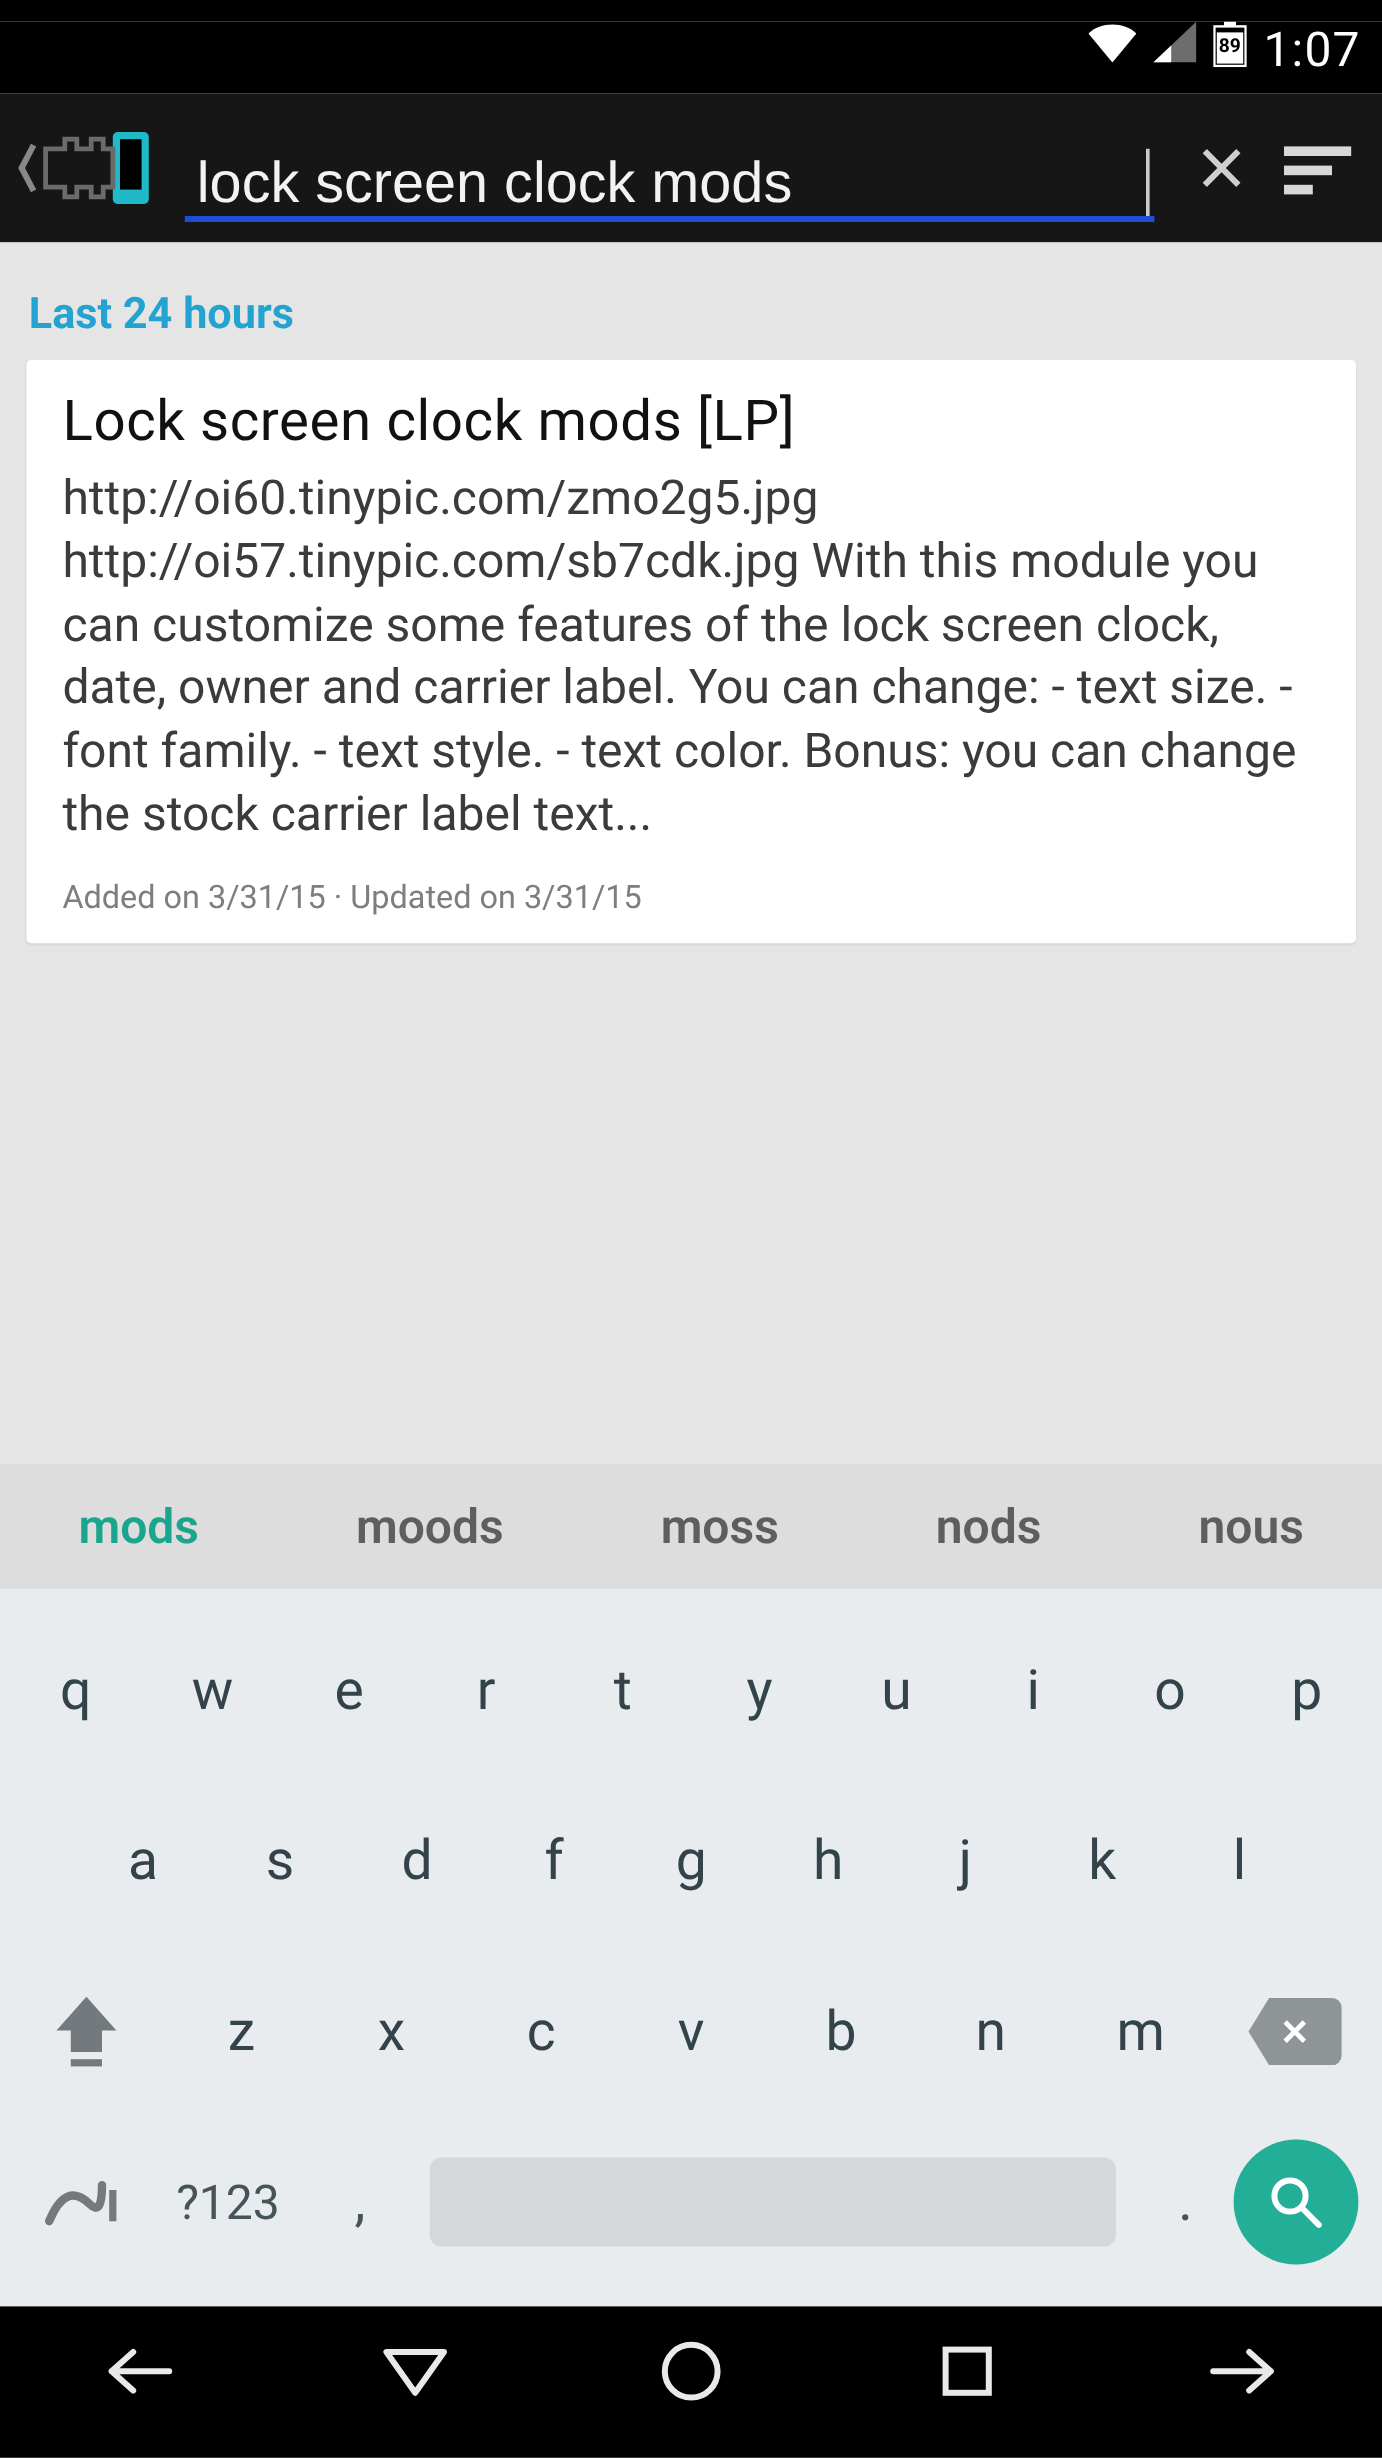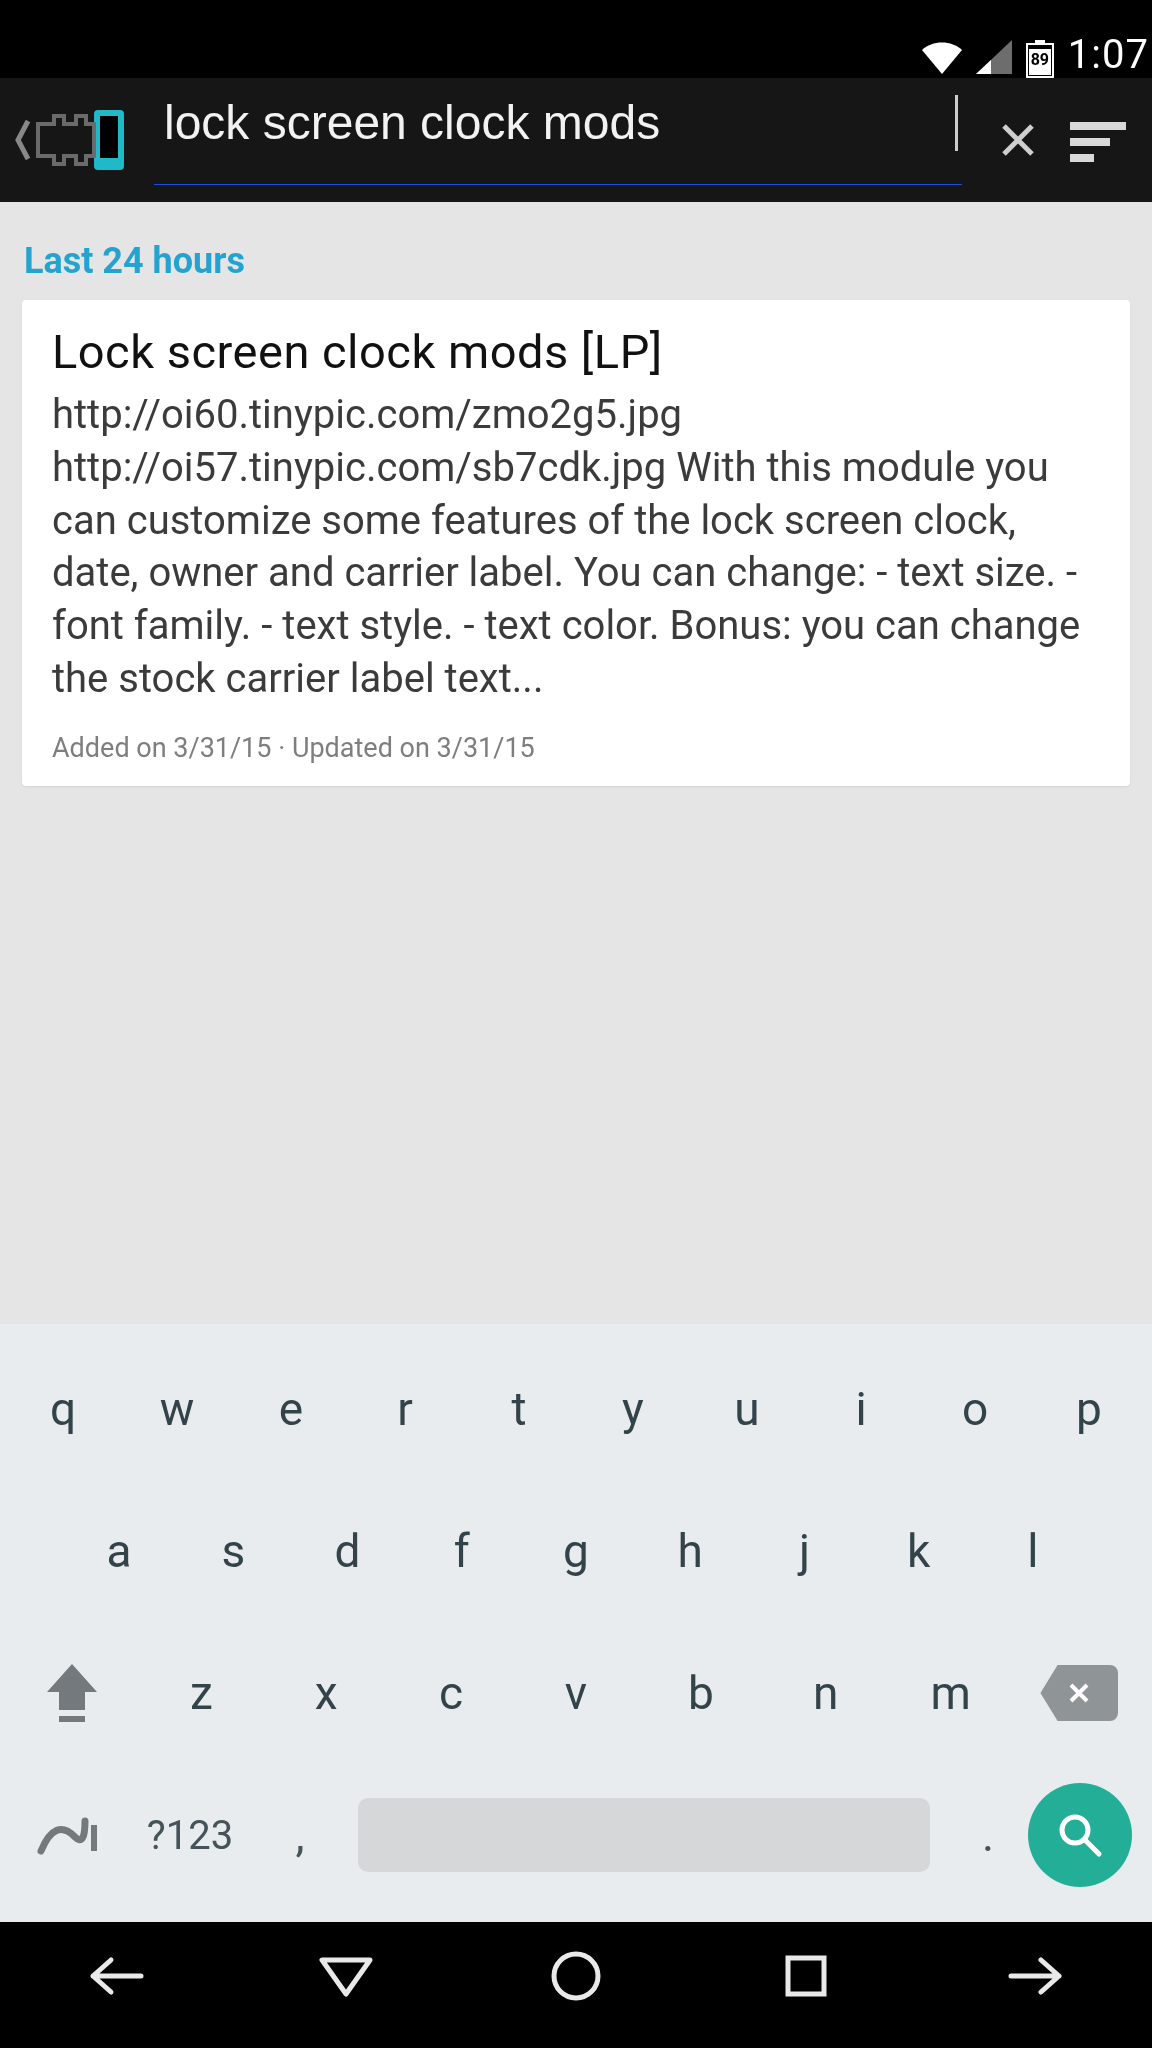--- a/index.html
+++ b/index.html
@@ -5,28 +5,28 @@
   * { margin: 0; padding: 0; box-sizing: border-box; }
   html, body { width: 1152px; height: 2048px; overflow: hidden; font-family: Roboto, Arial, sans-serif; }
   body { background: #000; display: flex; flex-direction: column; }
 
   .letterbox-top { height: 18px; background: #000; }
   .letterbox-bottom { height: 18px; background: #000; }
 
   .device { flex: 1; display: flex; flex-direction: column; background: #e5e5e5; }
 
   
-  .statusbar { height: 60px; background: #000; display: flex; align-items: flex-end; justify-content: flex-end; padding: 0 3px; gap: 14px; color: #fff; }
+  .statusbar { height: 60px; background: #000; display: flex; align-items: flex-start; justify-content: flex-end; padding: 0 18px; gap: 14px; color: #fff; }
   .statusbar .time { font-size: 40px; font-weight: 400; letter-spacing: 1px; }
   .statusbar .batt-txt { font-size: 16px; color:#000; position:absolute; }
 
   
   .appbar { height: 124px; background: #161616; display: flex; align-items: center; padding: 0 18px 0 8px; gap: 8px; }
   .back-logo { display:flex; align-items:center; gap:0; padding:0 6px; }
-  .search-wrap { flex:1; height: 90px; border-bottom: 1px solid #1d4ed8; display:flex; align-items:flex-start; padding: 0 4px 0 10px; margin: 0 12px; }
+  .search-wrap { flex:1; height: 90px; border-bottom: 5px solid #1d4ed8; display:flex; align-items:flex-end; padding: 0 4px 0 10px; margin: 0 12px; }
   .search-input { flex:1; background: transparent; border: none; outline: none; color: #f2f2f2; font-size: 48px; font-weight: 300; }
   .cursor-blink { width:3px; height:56px; background:#ccc; }
   .clear-btn { width:72px; height:72px; display:flex; align-items:center; justify-content:center; }
   .sort-btn { width:72px; height:72px; display:flex; align-items:center; justify-content:center; }
 
   
   .content { flex:1; background:#e5e5e5; padding: 20px 22px; overflow:hidden; }
   .filter-lbl { color:#24a3d0; font-size: 36px; font-weight: 700; margin: 18px 2px 18px; }
   .card { background:#fff; border-radius: 4px; padding: 24px 30px 22px; box-shadow: 0 1px 2px rgba(0,0,0,0.08); }
   .card-title { font-size: 47px; color:#111; font-weight: 400; margin-bottom: 10px; letter-spacing: 0.5px; }
@@ -117,20 +117,27 @@
 
   <div class="content">
     <div class="filter-lbl">Last 24 hours</div>
     <div class="card">
       <div class="card-title">Lock screen clock mods [LP]</div>
       <div class="card-desc">http://oi60.tinypic.com/zmo2g5.jpg http://oi57.tinypic.com/sb7cdk.jpg With this module you can customize some features of the lock screen clock, date, owner and carrier label. You can change: - text size. - font family. - text style. - text color. Bonus: you can change the stock carrier label text...</div>
       <div class="card-meta">Added on 3/31/15 · Updated on 3/31/15</div>
     </div>
   </div>
 
+  <div class="suggestions">
+    <div class="sugg primary">mods</div>
+    <div class="sugg">moods</div>
+    <div class="sugg">moss</div>
+    <div class="sugg">nods</div>
+    <div class="sugg">nous</div>
+  </div>
 
   <div class="keyboard">
     <div class="krow row1">
       <div class="kkey">q</div>
       <div class="kkey">w</div>
       <div class="kkey">e</div>
       <div class="kkey">r</div>
       <div class="kkey">t</div>
       <div class="kkey">y</div>
       <div class="kkey">u</div>

